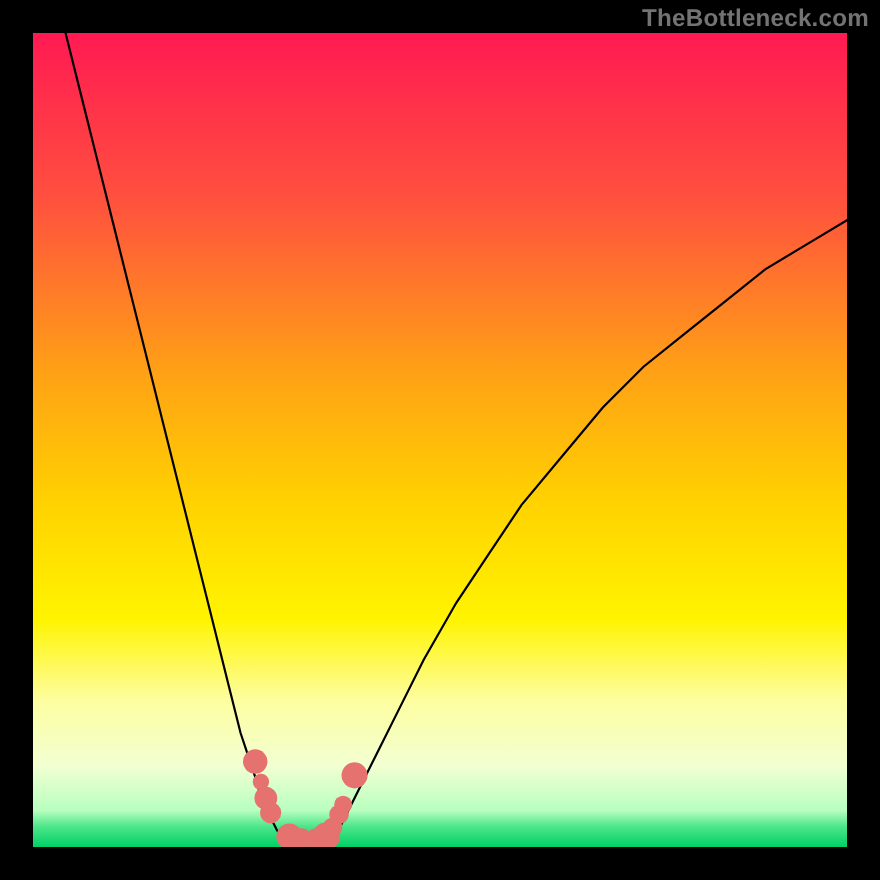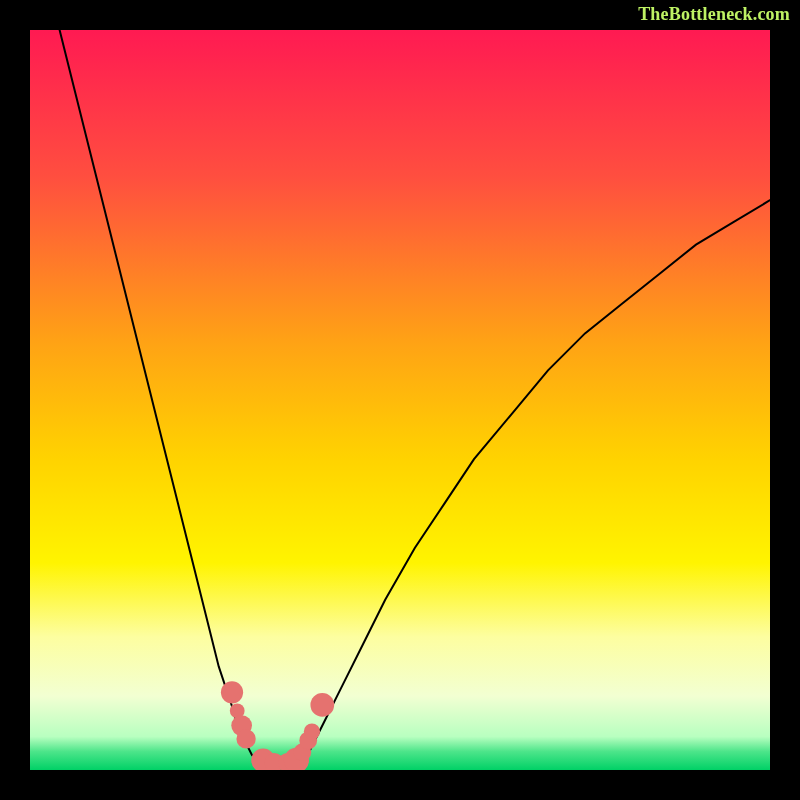--- a/index.html
+++ b/index.html
@@ -14,26 +14,25 @@
   .frame {
     position: relative;
     width: 800px;
     height: 800px;
     background: #000;
   }
   .watermark {
     position: absolute;
     top: 4px;
     right: 10px;
-    color: #bef264;
-    font-size: 18px;
+    color: #737373;
+    font-size: 22px;
     font-weight: 600;
     letter-spacing: 0.2px;
     z-index: 5;
-    font-family: Liberation Serif, serif;
   }
   .plot {
     position: absolute;
     left: 30px;
     top: 30px;
     width: 740px;
     height: 740px;
     overflow: hidden;
   }
   .plot svg {

